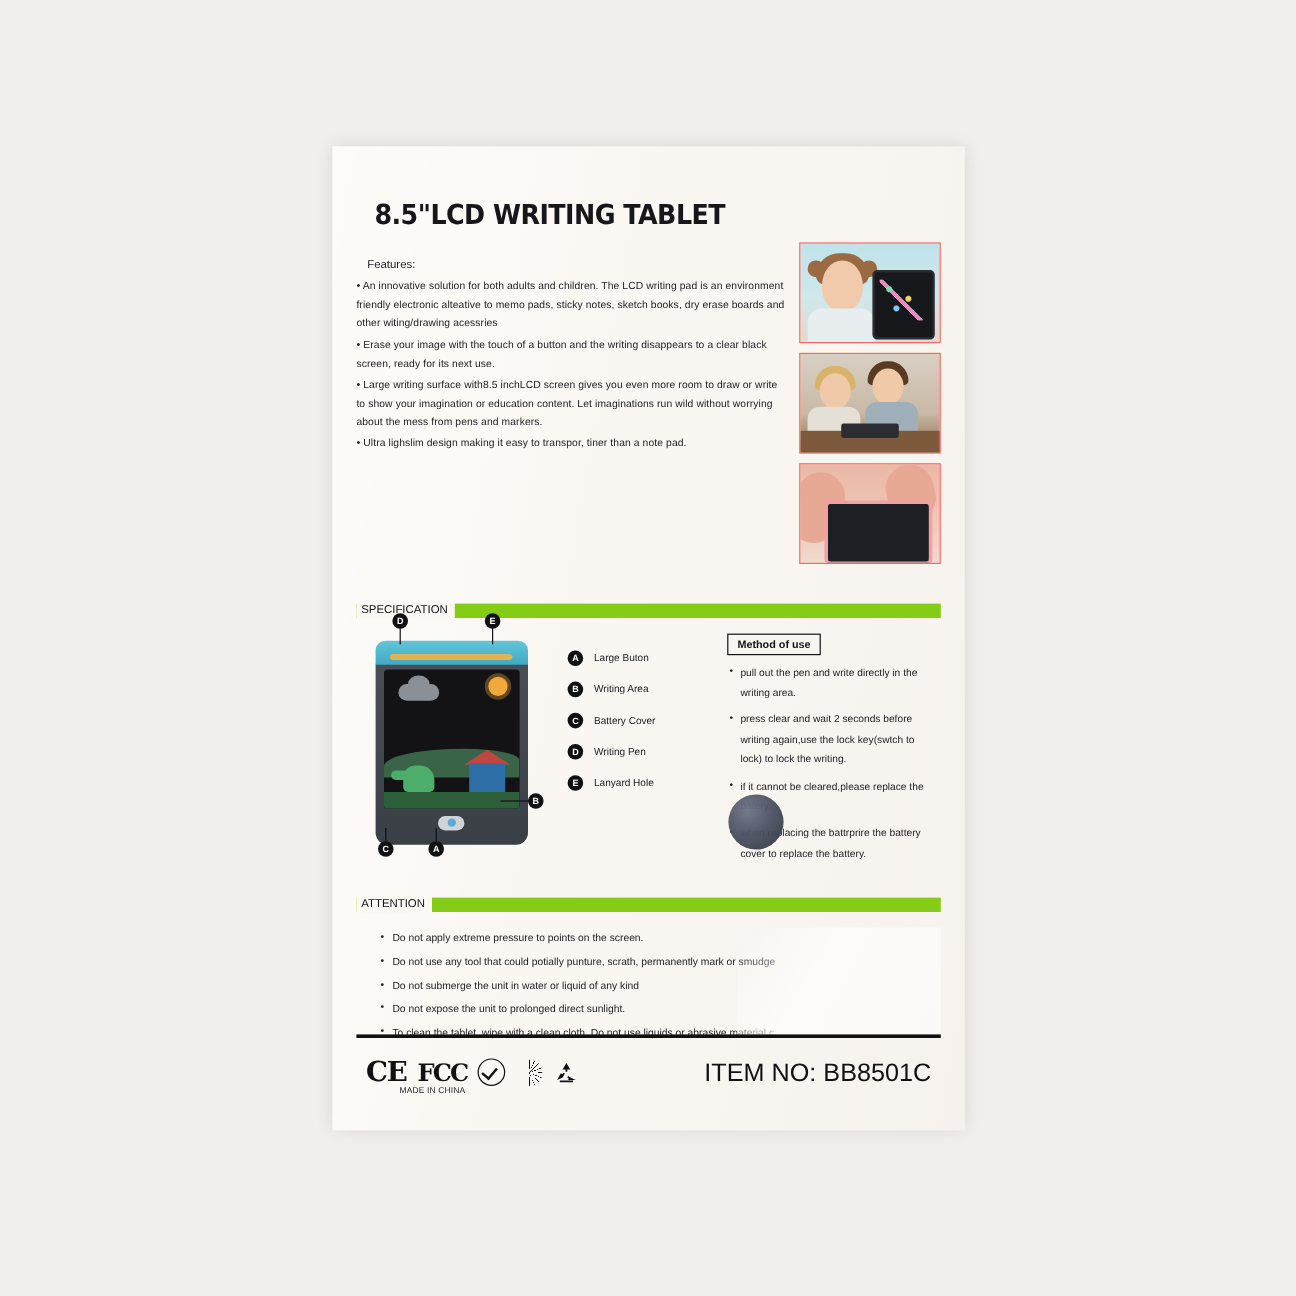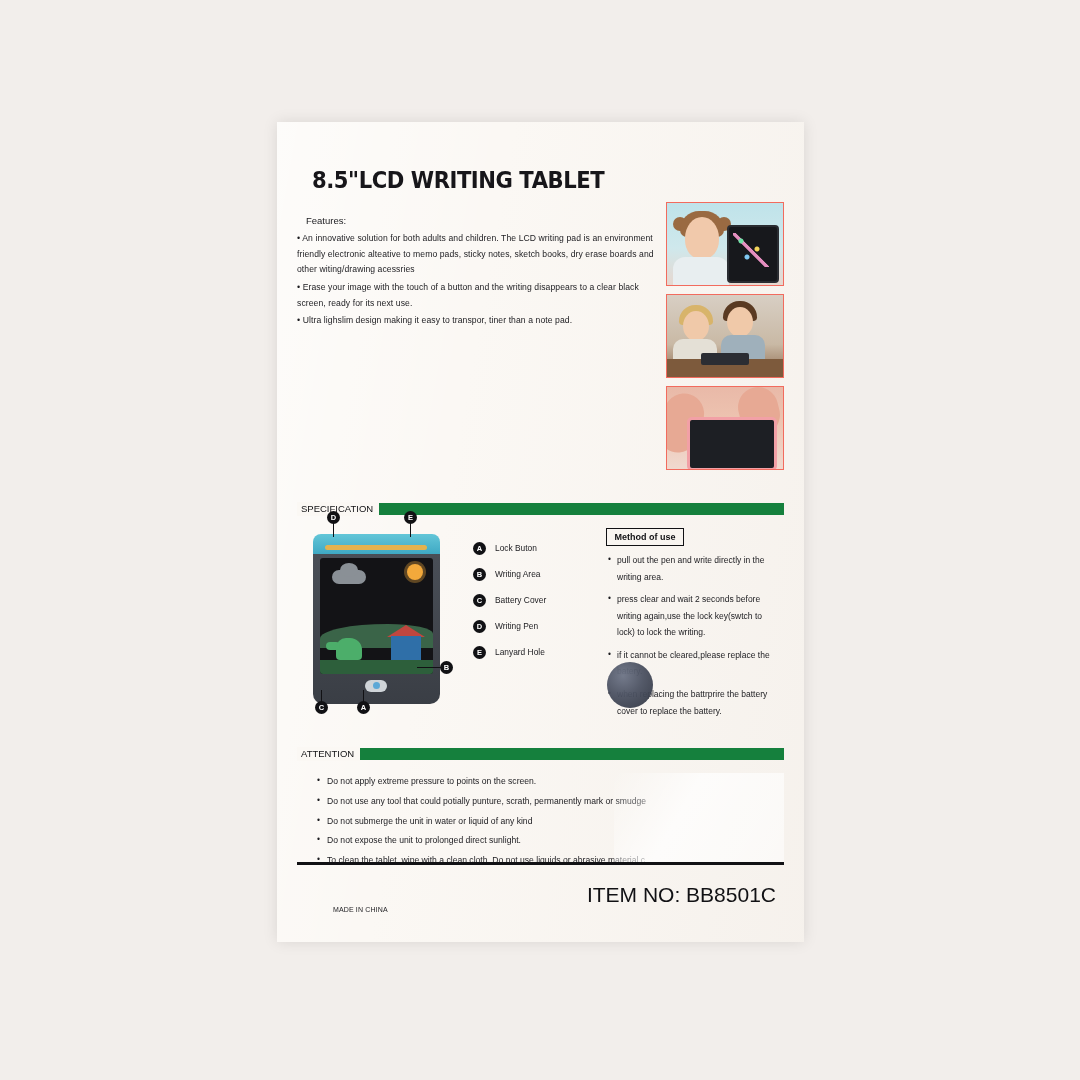--- a/index.html
+++ b/index.html
@@ -109,21 +109,21 @@
   
   .ph3 { background: linear-gradient(180deg,#e9b9a8 0%, #edc3b0 40%, #f0d9cf 100%); }
   .ph3 .tab3 { position:absolute; left:20px; top:30px; width:84px; height:48px; background:#1d1f24; border-radius:5px; border:3px solid #f2a0a6; }
   .ph3 .armL { position:absolute; left:-6px; top:6px; width:40px; height:60px; background:#e7a994; border-radius:20px; transform:rotate(18deg); }
   .ph3 .armR { position:absolute; left:72px; top:0px; width:40px; height:48px; background:#e7a994; border-radius:20px; transform:rotate(-14deg); }
 
   
   .sec-bar {
     position: absolute;
     height: 12px;
-    background: #15803d;
+    background: #84cc16;
     left: 20px;
     width: 487px;
   }
   .sec-bar .tab-label {
     position: absolute;
     left: 0;
     top: -1px;
     height: 14px;
     background: #fbf8f4;
     color: #111114;
@@ -338,20 +338,21 @@
 
 <div id="page">
 
   <div class="title">8.5"LCD WRITING TABLET</div>
 
   <div class="features-label">Features:</div>
 
   <div class="features">
     <p><span class="bullet">•</span> <span>An innovative solution for both adults and children. The LCD writing pad is an environment friendly electronic alteative to memo pads, sticky notes, sketch books, dry erase boards and other witing/drawing acessries</span></p>
     <p><span class="bullet">•</span> <span>Erase your image with the touch of a button and the writing disappears to a clear black screen, ready for its next use.</span></p>
+    <p><span class="bullet">•</span> <span>Large writing surface with8.5 inchLCD screen gives you even more room to draw or write to show your imagination or education content. Let imaginations run wild without worrying about the mess from pens and markers.</span></p>
     <p><span class="bullet">•</span> <span>Ultra lighslim design making it easy to transpor, tiner than a note pad.</span></p>
   </div>
 
   <div class="photos">
     <div class="photo ph1">
       <div class="bun1"></div>
         <div class="bun2"></div>
       <div class="hair"></div>
         <div class="face"></div>
         <div class="body"></div>
@@ -406,21 +407,21 @@
 
   <div class="leader" style="left:44px; top:568px; width:1px; height:14px;"></div>
   <div class="marker" style="left:38px; top:579px;">C</div>
 
   <div class="leader" style="left:86px; top:568px; width:1px; height:14px;"></div>
   <div class="marker" style="left:80px; top:579px;">A</div>
 
   <div class="legend">
     <div class="legend-row">
       <span class="marker">A</span>
-      <span class="lbl">Lock Buton</span>
+      <span class="lbl">Large Buton</span>
     </div>
     <div class="legend-row">
       <span class="marker">B</span>
       <span class="lbl">Writing Area</span>
     </div>
     <div class="legend-row">
       <span class="marker">C</span>
       <span class="lbl">Battery Cover</span>
     </div>
     <div class="legend-row">
@@ -453,16 +454,30 @@
     <p><span class="bullet">•</span><span>Do not use any tool that could potially punture, scrath, permanently mark or smudge</span></p>
     <p><span class="bullet">•</span><span>Do not submerge the unit in water or liquid of any kind</span></p>
     <p><span class="bullet">•</span><span>Do not expose the unit to prolonged direct sunlight.</span></p>
     <p><span class="bullet">•</span><span>To clean the tablet, wipe with a clean cloth. Do not use liquids or abrasive material c</span></p>
   </div>
 
   <div class="glare"></div>
 
   <div class="rule"></div>
 
+  <div class="footer-icons">
+    <span class="ce">CE</span>
+    <span class="fcc">FCC</span>
+    <span class="ic-circle ic-check"></span>
+    <span class="ic-wheat"></span>
+    <span class="ic-recycle">
+      <svg width="22" height="22" viewBox="0 0 24 24" aria-hidden="true">
+        <path d="M12 3 L15.5 9 L12.8 9 L12.8 11 L11.2 11 L11.2 9 L8.5 9 Z" fill="#111114"></path>
+        <path d="M3.5 18.5 L7 12.5 L8.4 13.3 L9.2 11.9 L10.6 12.7 L8.6 16.2 Z" fill="#111114"></path>
+        <path d="M20.5 18.5 L13.5 18.5 L14.2 17.2 L12.8 16.4 L13.6 15 L17.1 17 Z" fill="#111114"></path>
+        <path d="M6 20.5 L18 20.5 L18 19 L6 19 Z" fill="#111114"></path>
+      </svg>
+    </span>
+  </div>
   <div class="made-in">MADE IN CHINA</div>
 
   <div class="item-no">ITEM NO: BB8501C</div>
 </div>
 
 </body></html>

